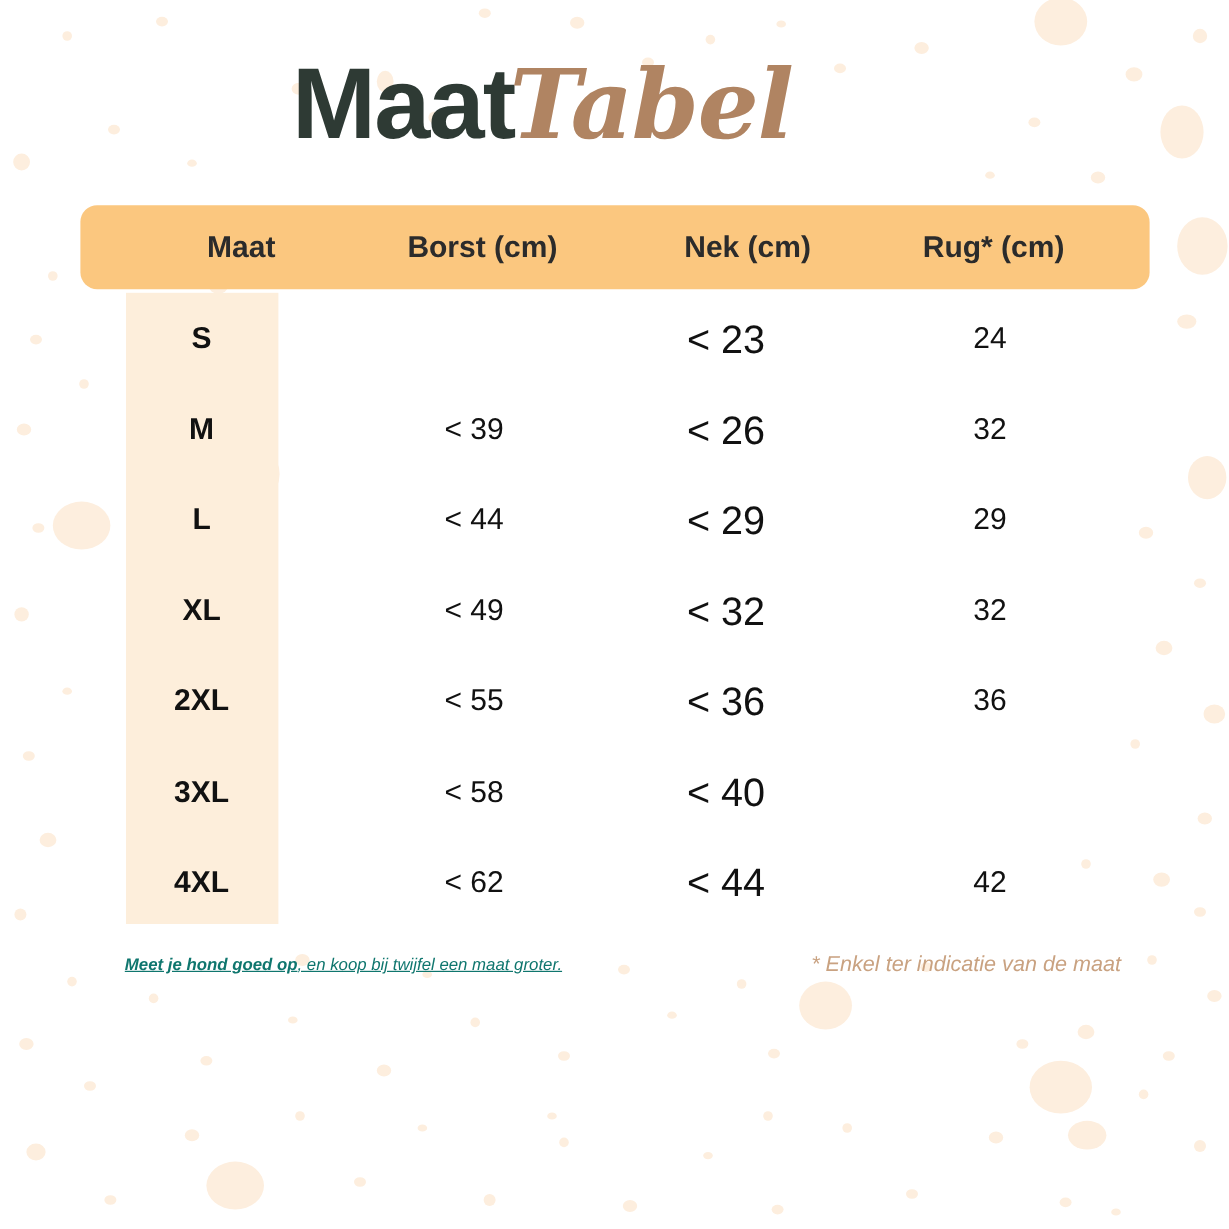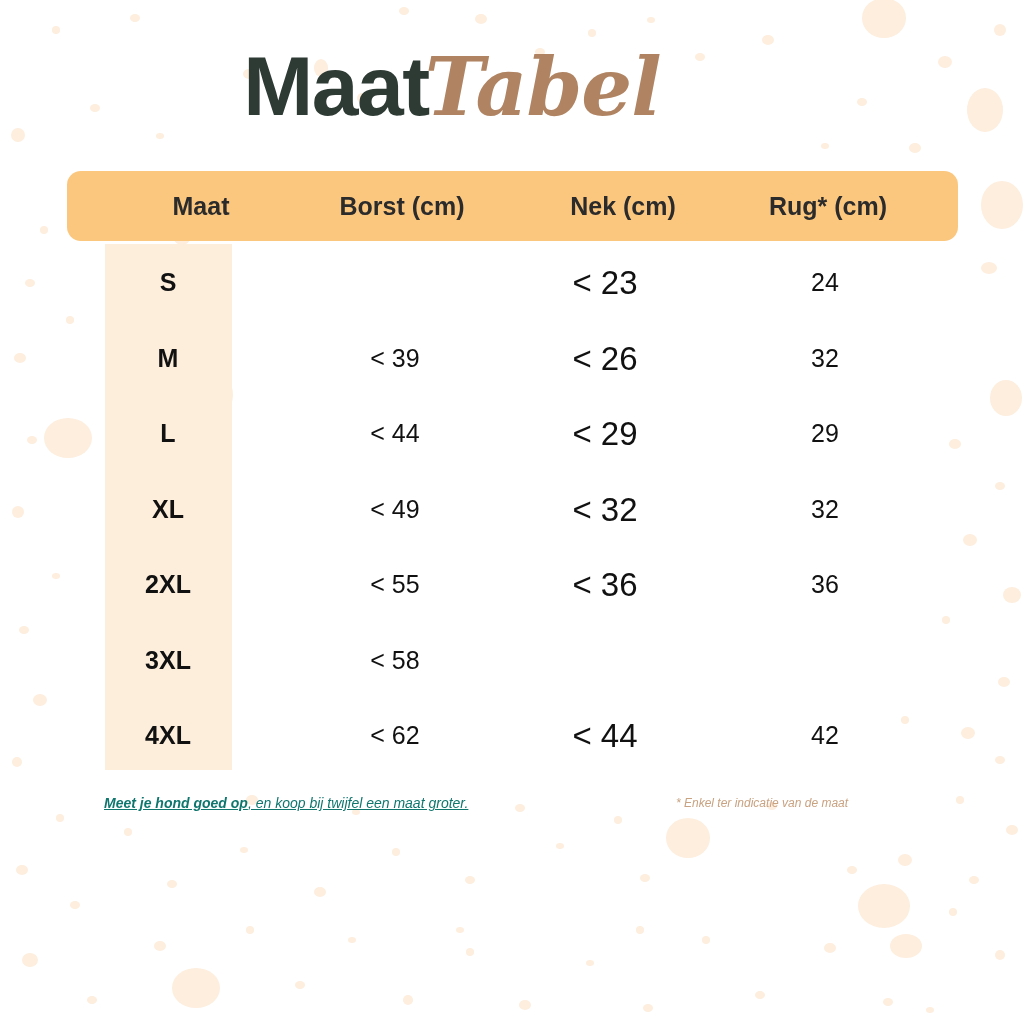--- a/index.html
+++ b/index.html
@@ -164,21 +164,21 @@
     text-decoration: underline;
   }
   .note-left .strong {
     font-weight: bold;
     font-style: italic;
   }
   .note-right {
     position: absolute;
     left: 676px;
     top: 0;
-    font-size: 12px;
+    font-size: 18px;
     font-style: italic;
     color: #c9a281;
     white-space: nowrap;
     line-height: 30px;
   }
 </style>
 </head>
 <body>
 
 <svg id="speckles" viewBox="0 0 1024 1024" xmlns="http://www.w3.org/2000/svg" aria-hidden="true">
@@ -355,20 +355,21 @@
     <div class="row">
       <div class="cell c-size">2XL</div>
       <div class="cell c-chest">&lt; 55</div>
       <div class="cell c-neck">&lt; 36</div>
       <div class="cell c-back">36</div>
     </div>
 
     <div class="row">
       <div class="cell c-size">3XL</div>
       <div class="cell c-chest">&lt; 58</div>
+      <div class="cell c-neck">&lt; 40</div>
     </div>
 
     <div class="row">
       <div class="cell c-size">4XL</div>
       <div class="cell c-chest">&lt; 62</div>
       <div class="cell c-neck">&lt; 44</div>
       <div class="cell c-back">42</div>
     </div>
 
   </div>

